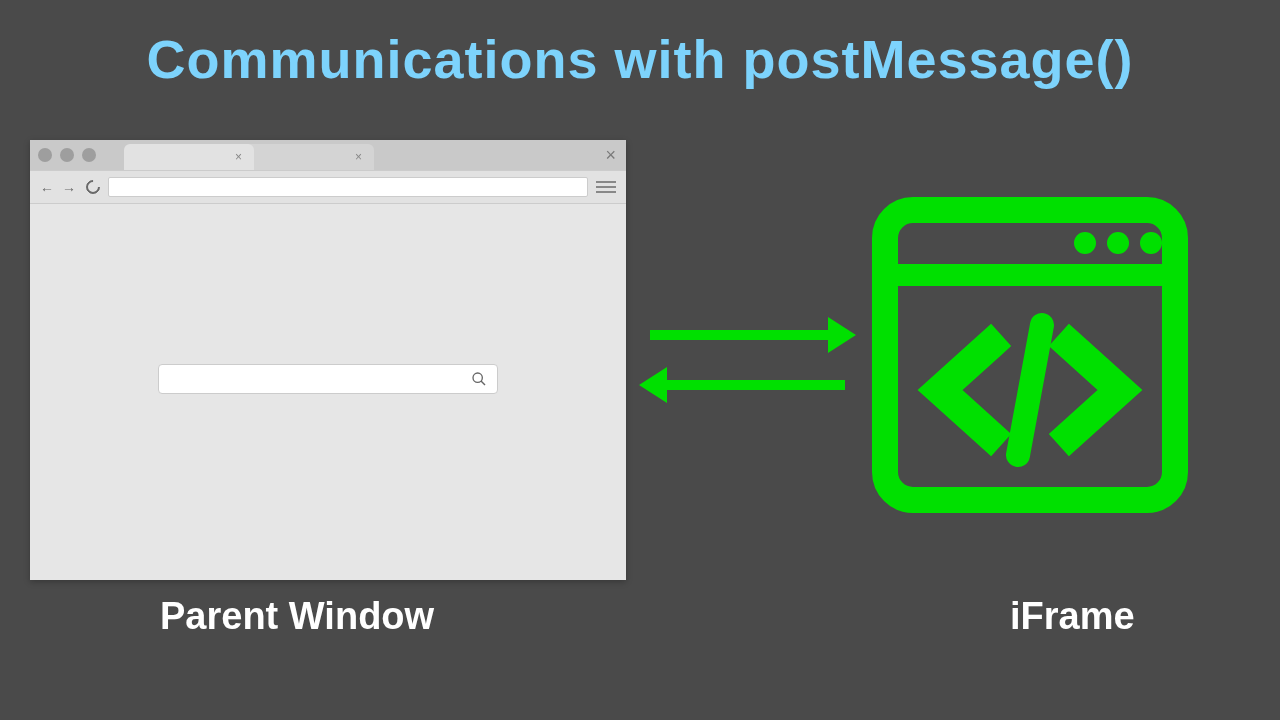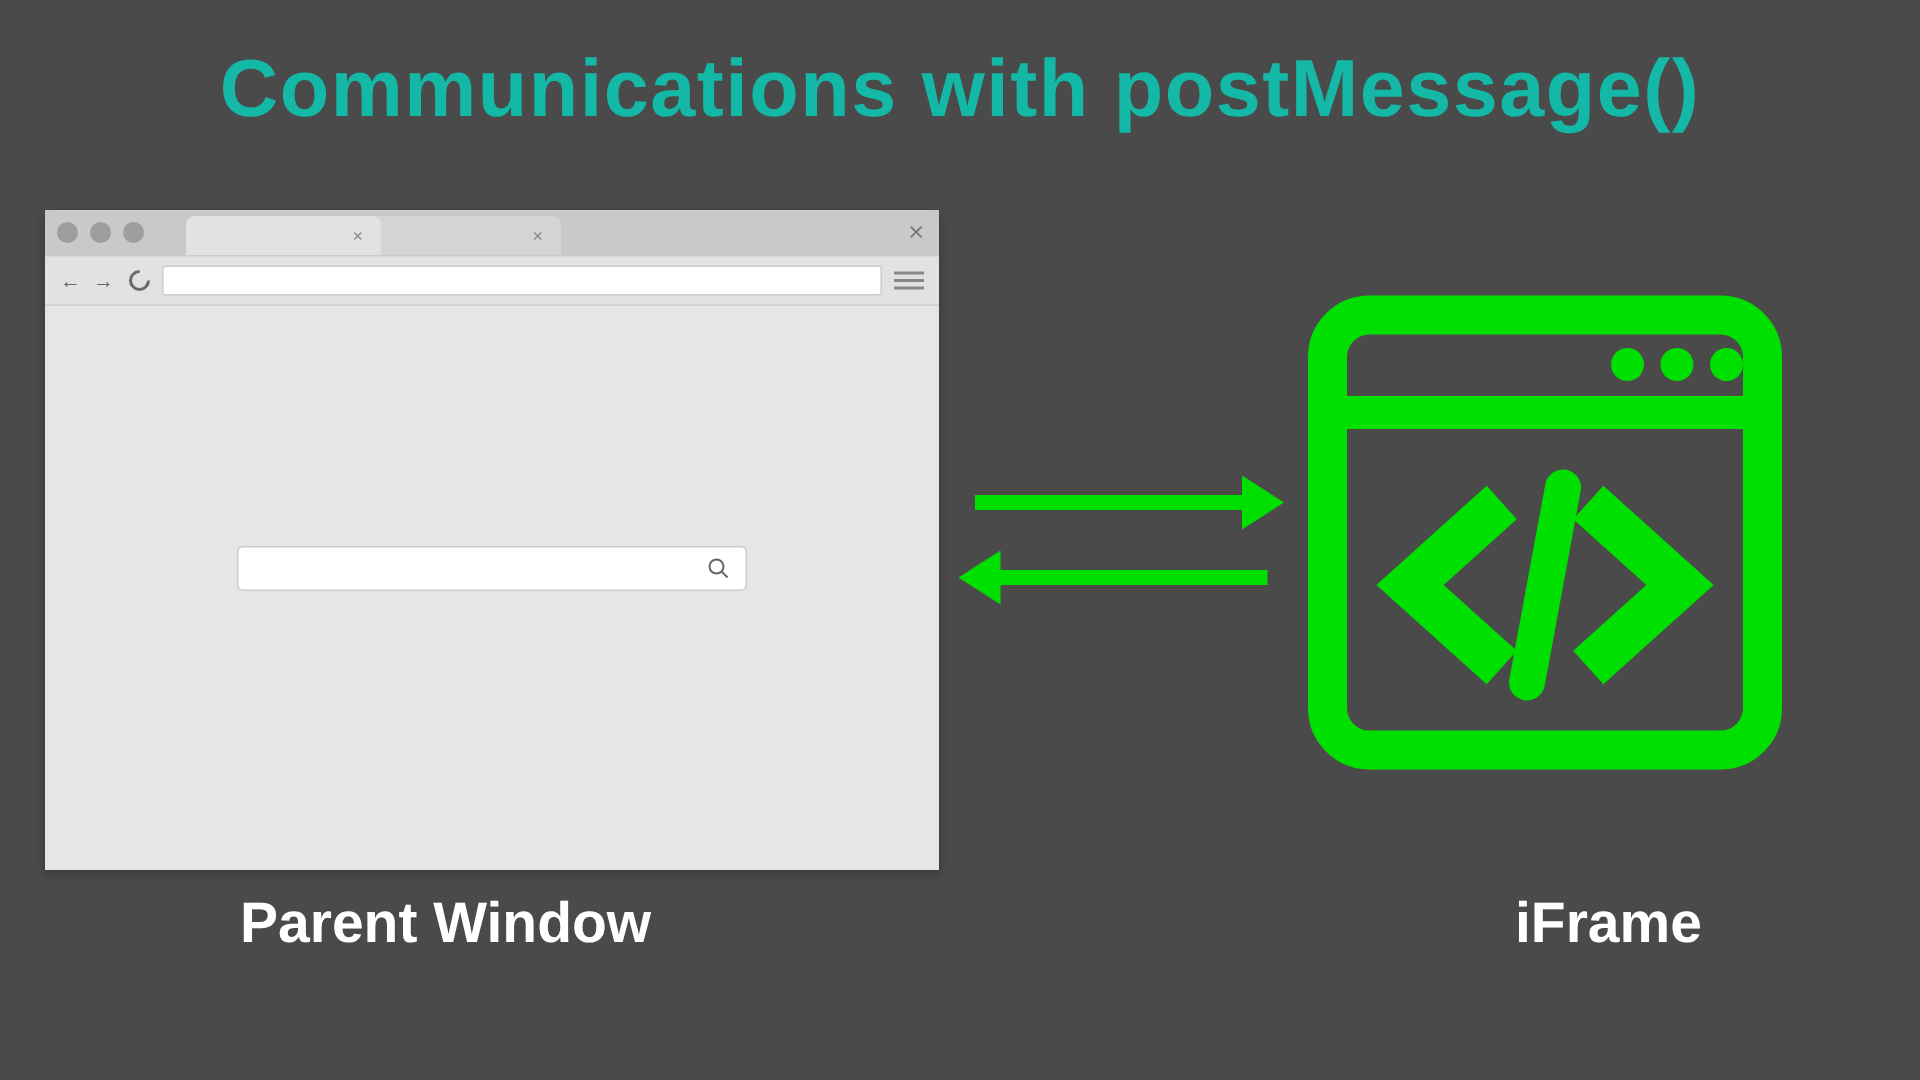--- a/index.html
+++ b/index.html
@@ -5,21 +5,21 @@
   * { box-sizing: border-box; margin: 0; padding: 0; }
   body {
     width: 1280px;
     height: 720px;
     background: #4a4a4a;
     font-family: "Comic Sans MS", "Comic Sans", cursive, sans-serif;
     overflow: hidden;
     position: relative;
   }
   .title {
-    color: #14b8a6;
+    color: #7dd3fc;
     font-size: 54px;
     font-weight: bold;
     text-align: center;
     padding-top: 28px;
     letter-spacing: 1px;
   }
   .stage {
     position: absolute;
     top: 140px;
     left: 0;

